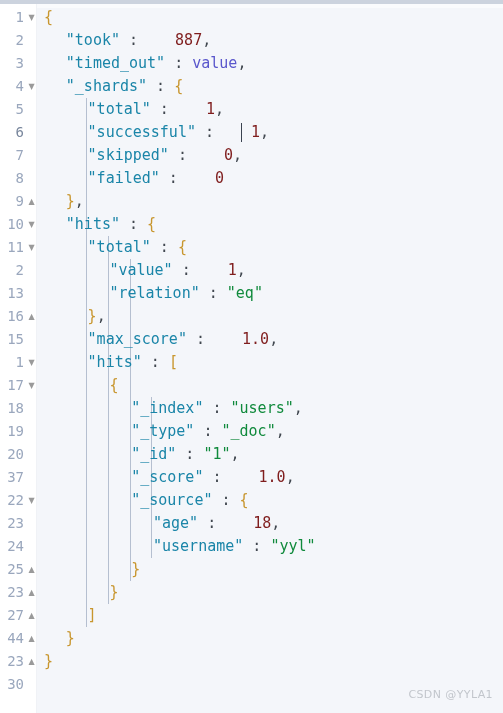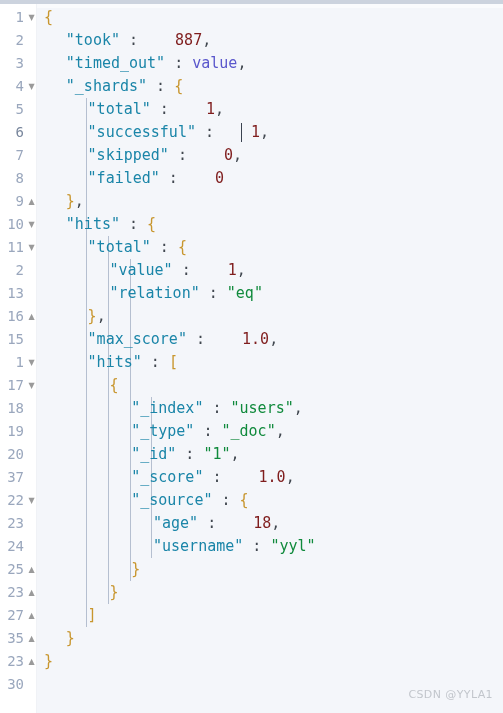--- a/index.html
+++ b/index.html
@@ -297,21 +297,21 @@
         <div class="lnum">23</div>
         <div class="fold">▲</div>
         <div class="code" style="left: 109.4px;"><span class="br">}</span></div>
       </div>
       <div class="line" style="top: 604px;">
         <div class="lnum">27</div>
         <div class="fold">▲</div>
         <div class="code" style="left: 87.6px;"><span class="br">]</span></div>
       </div>
       <div class="line" style="top: 627px;">
-        <div class="lnum">35</div>
+        <div class="lnum">44</div>
         <div class="fold">▲</div>
         <div class="code" style="left: 65.8px;"><span class="br">}</span></div>
       </div>
       <div class="line" style="top: 650px;">
         <div class="lnum">23</div>
         <div class="fold">▲</div>
         <div class="code" style="left: 44px;"><span class="br">}</span></div>
       </div>
       <div class="line" style="top: 673px;">
         <div class="lnum">30</div>

